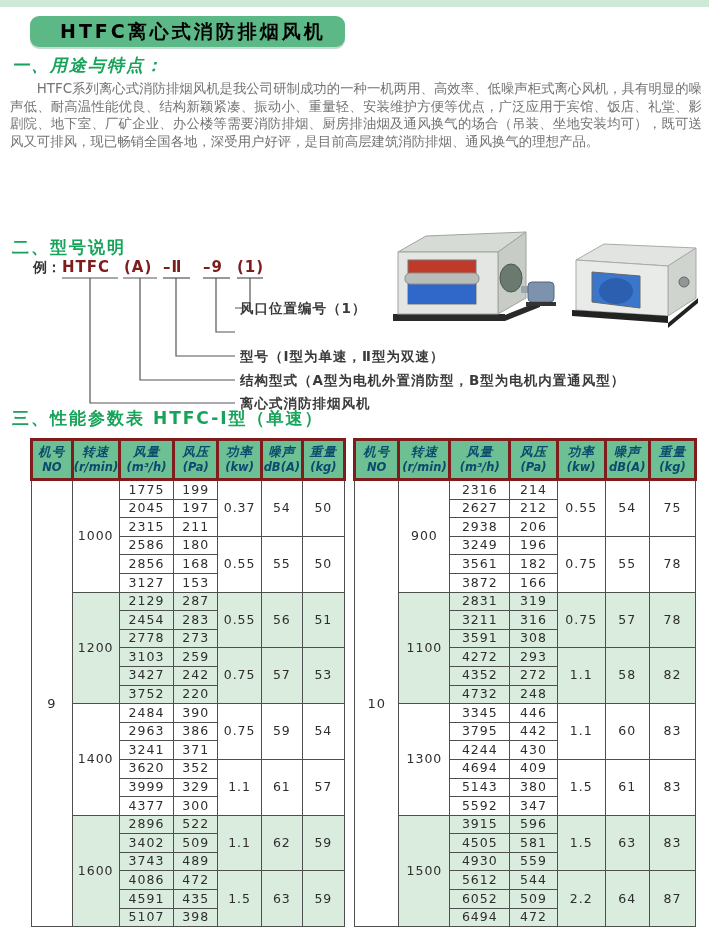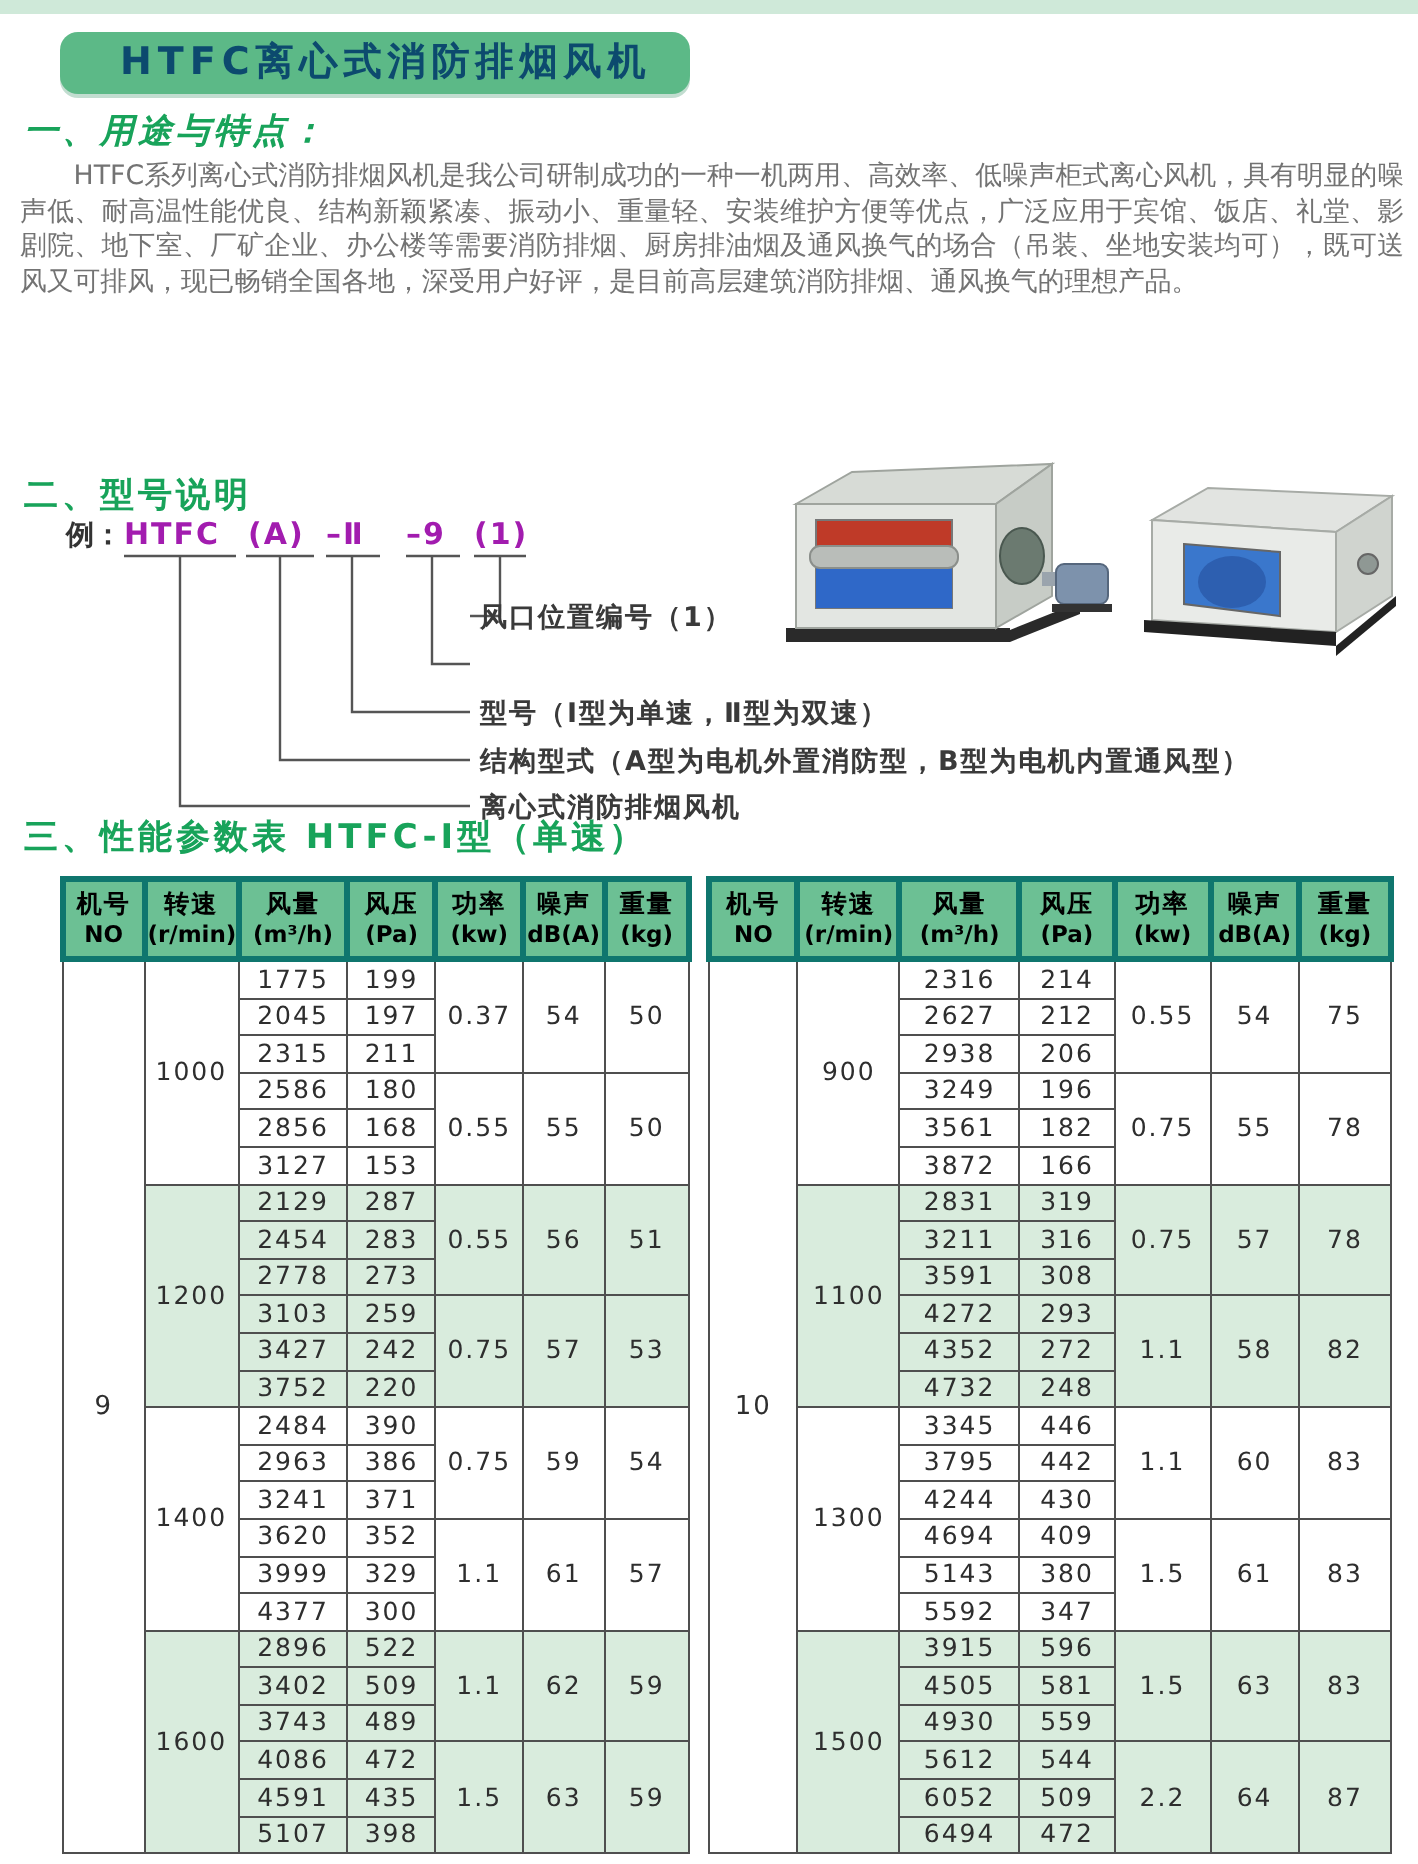--- a/index.html
+++ b/index.html
@@ -1,42 +1,42 @@
 <!DOCTYPE html>
 <html><head>
 <meta charset="utf-8">
 <style>
   html,body{margin:0;padding:0;background:#fff;}
   body{width:709px;height:932px;font-family:"DejaVu Sans","Liberation Sans",sans-serif;}
   .page{position:relative;width:709px;height:932px;overflow:hidden;background:#fff;}
   .top-strip{position:absolute;left:0;top:0;width:709px;height:7px;background:#cfe9d9;}
   .banner{position:absolute;left:30px;top:16px;width:315px;height:31px;box-sizing:border-box;
-          background:#5cb987;border-radius:9px;color:#0c4a6e;font-weight:bold;font-size:19px;
+          background:#5cb987;border-radius:9px;color:#000000;font-weight:bold;font-size:19px;
           line-height:31px;padding-left:30px;letter-spacing:3px;box-shadow:0 2px 0 rgba(120,180,150,.45);}
   .sec-heading{position:absolute;left:12px;color:#18a35a;font-weight:bold;font-size:17px;letter-spacing:2px;}
   #h1{top:54px;font-style:italic;} #h2{top:236px;} #h3{top:407px;}
   .paras{position:absolute;left:10px;top:80px;width:692px;font-size:13.4px;line-height:17.6px;
          color:#737373;text-align:justify;}
   .paras p{margin:0;text-indent:2em;}
   
   .diagram{position:absolute;left:0;top:256px;width:709px;height:160px;}
   .diagram svg{position:absolute;left:0;top:0;}
-  .tok{position:absolute;top:2px;font-size:15px;font-weight:bold;color:#a21caf;letter-spacing:1px;white-space:nowrap;}
+  .tok{position:absolute;top:2px;font-size:15px;font-weight:bold;color:#7f1d1d;letter-spacing:1px;white-space:nowrap;}
   .ex-label{position:absolute;left:33px;top:3px;font-size:14px;font-weight:bold;color:#333;}
   .dlabel{position:absolute;left:240px;font-size:13.5px;font-weight:bold;color:#3a3a3a;white-space:nowrap;letter-spacing:1px;}
   
   .photo{position:absolute;}
   
   .tables{position:absolute;left:30px;top:438px;width:667px;display:flex;gap:7px;}
   .perf-table{box-sizing:border-box;}
   .perf-table:nth-child(1){width:316px;}
   .perf-table:nth-child(2){width:344px;}
   table{border-collapse:collapse;width:100%;table-layout:fixed;border:1.6px solid #414141;}
-  th{background:#6cc094;color:#000000;border:3px solid #0f766e;font-size:12.5px;font-weight:bold;
-     padding:3px 0 4px;line-height:1.25;letter-spacing:1px;}
+  th{background:#6cc094;color:#0c4a6e;border:3px solid #7f1d1d;font-size:12.5px;font-weight:bold;
+     padding:3px 0 4px;line-height:1.25;letter-spacing:1px;font-style:italic;}
   th .unit{font-size:11.5px;font-weight:bold;letter-spacing:0;}
   td{border:1px solid #4f4f4f;text-align:center;font-size:12.5px;color:#2e2e2e;height:17.6px;
      padding:0;letter-spacing:1px;line-height:1;}
   tr.gw td{background:#fff;}
   tr.gg td{background:#d9ecdd;}
   td.no-cell{background:#d9ecdd;font-size:13px;}
   tr.gf td{border-top:1.8px solid #3b3b3b;margin-top:23px;}
 </style>
 </head>
 <body>

